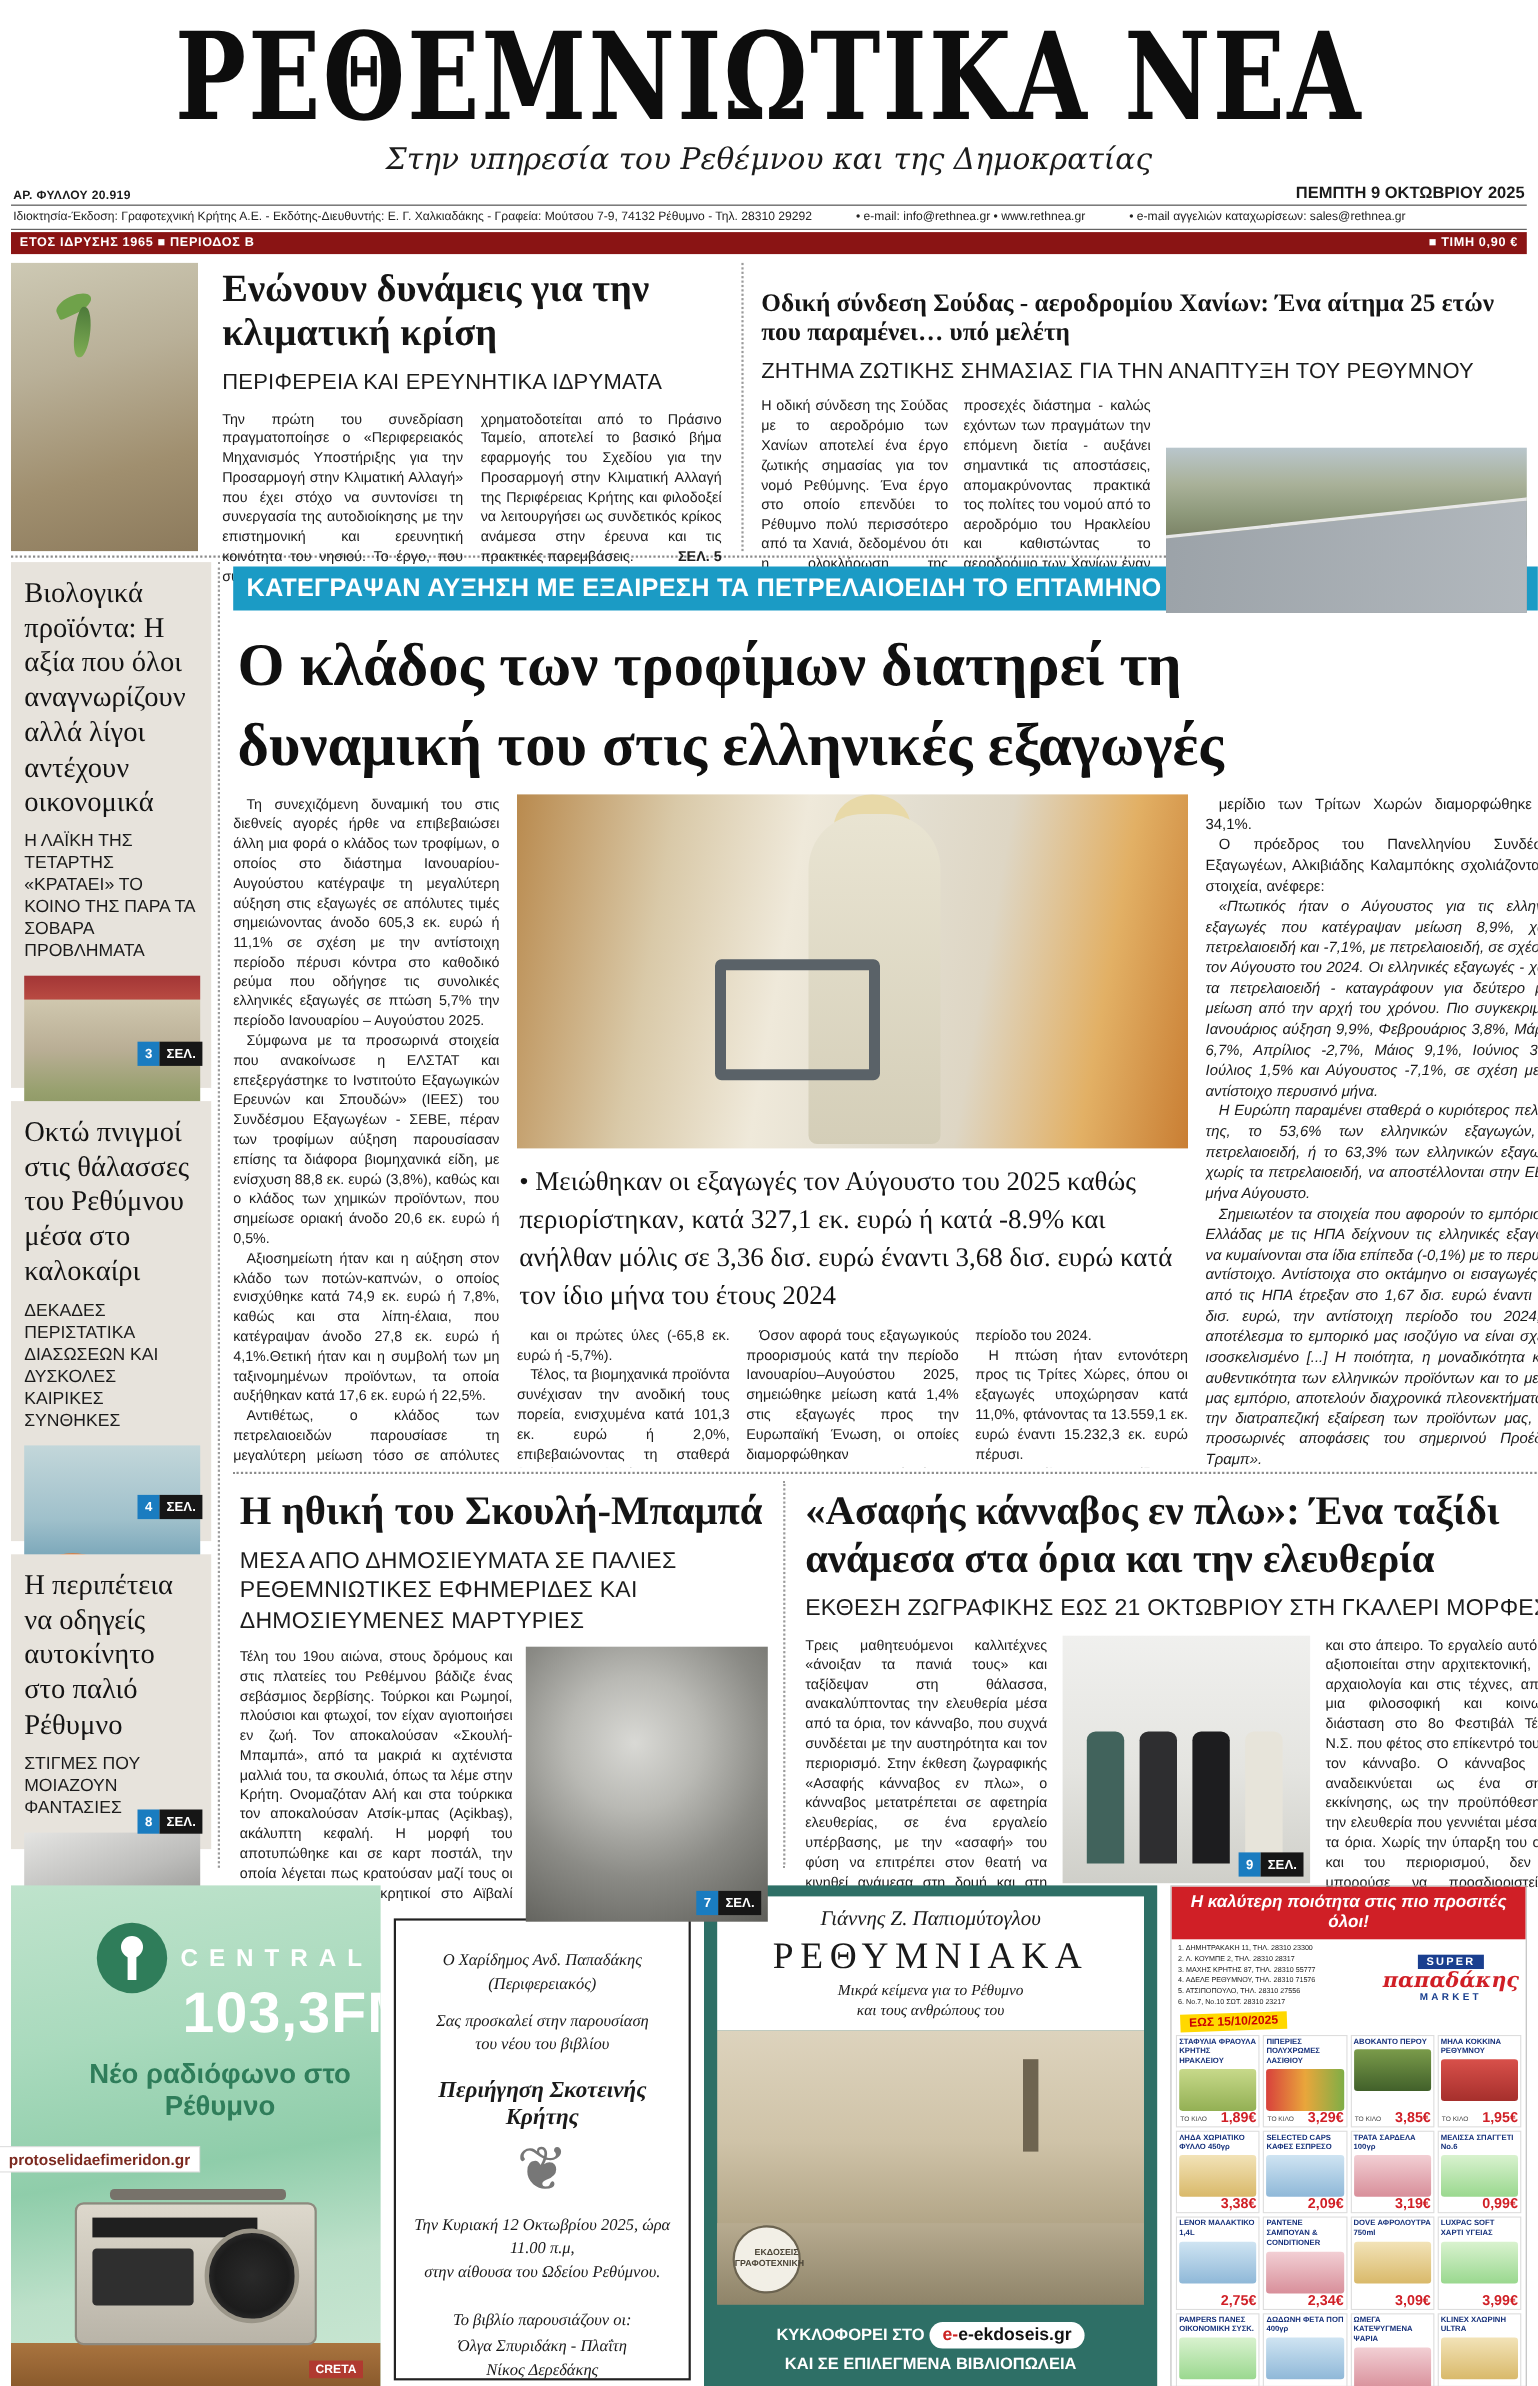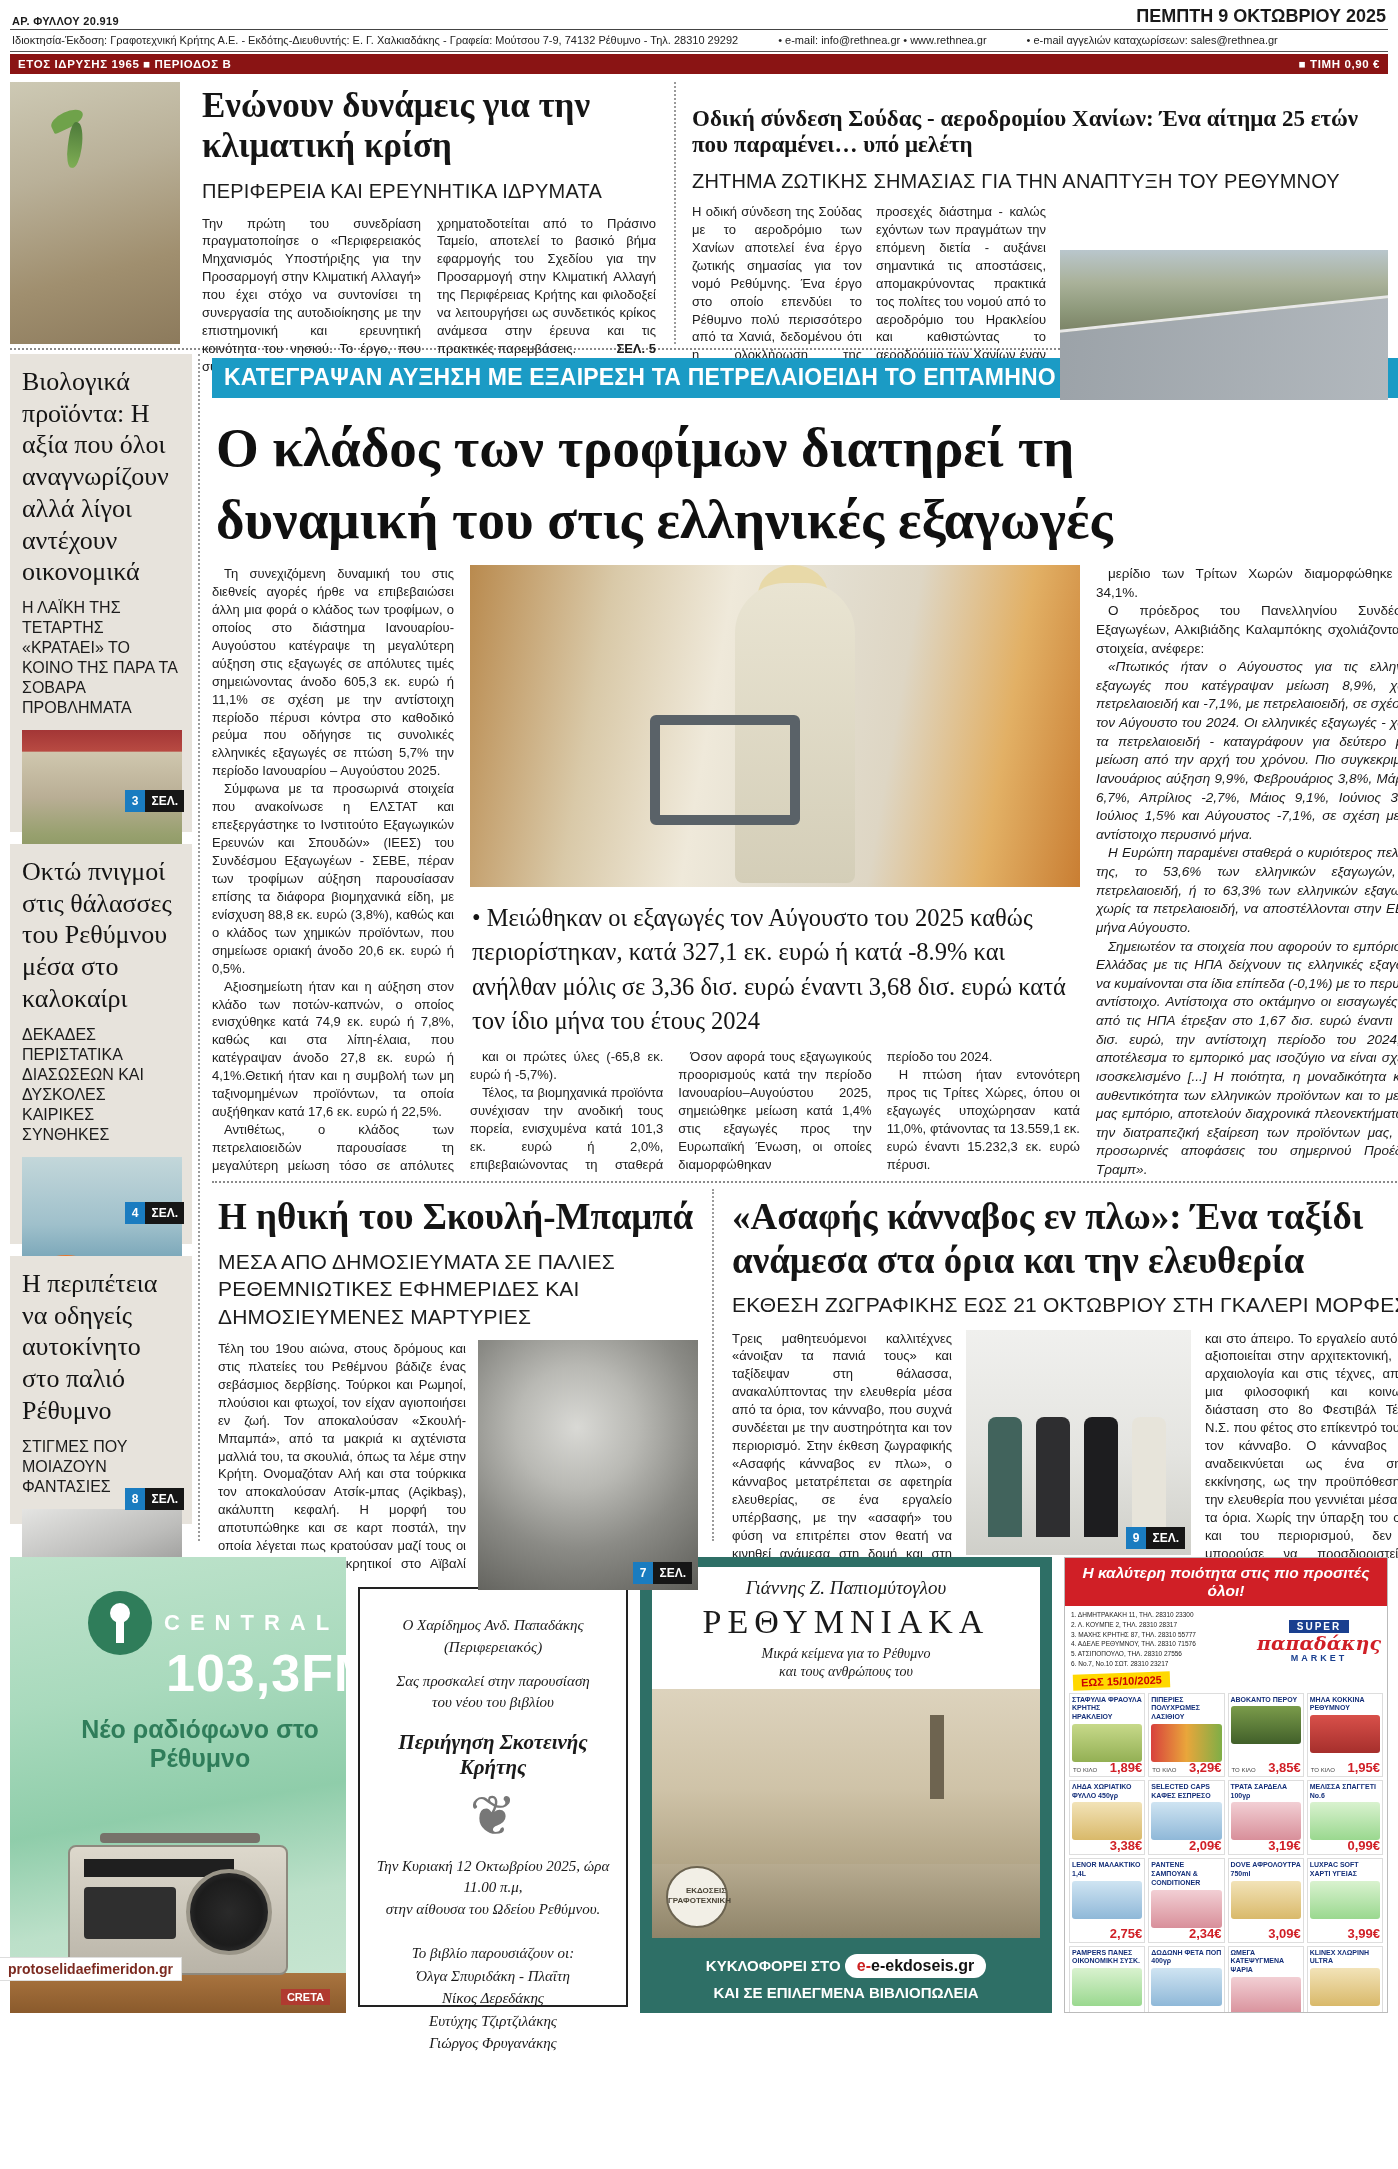--- a/index.html
+++ b/index.html
@@ -16,21 +16,21 @@
     display:inline-block; font-family:"DejaVu Serif","Liberation Serif",serif;
     font-weight:700; font-size:86px; line-height:1; letter-spacing:2px;
     transform:scaleY(1.28); transform-origin:top center; color:#0d0d0d; white-space:nowrap;
   }
   .masthead-sub {
     margin-top:28px; font-family:"DejaVu Serif","Liberation Serif",serif;
     font-style:italic; font-size:27px; color:#1c1c1c;
   }
   .issue-row { display:flex; justify-content:space-between; align-items:flex-end; margin-top:6px; border-bottom:1px solid #444; padding:0 2px 2px 2px; }
   .issue-no { font-size:11px; font-weight:700; letter-spacing:.3px; }
-  .issue-date { font-size:18px; font-weight:700; }
+  .issue-date { font-size:15px; font-weight:700; }
   .pub-row { display:flex; gap:40px; font-size:11px; color:#222; padding:4px 2px 5px 2px; border-bottom:1px solid #555; }
   .pub-row span { white-space:nowrap; }
   .maroon-bar {
     display:flex; justify-content:space-between; align-items:center;
     background:#8a1414; color:#fff; font-size:11.5px; font-weight:700;
     letter-spacing:.6px; padding:4px 8px; margin-top:2px;
   }
 
   
   .dotted-rule { border-top:2px dotted #8a8a8a; margin:4px 0; }
@@ -184,20 +184,24 @@
   .ph-pack3 { background:linear-gradient(#f2cfd4,#d88f9a); }
   .ph-pack4 { background:linear-gradient(#d9f2cf,#9ad88f); }
 
   .watermark { position:absolute; left:0; top:1952px; background:#fff; color:#7c2a20; font-weight:700; font-size:14px; padding:3px 8px; box-shadow:0 0 0 1px #ddd; }
 </style>
 </head>
 <body>
 
 <div class="page">
 
+  <header class="masthead">
+    <div class="masthead-title">ΡΕΘΕΜΝΙΩΤΙΚΑ ΝΕΑ</div>
+    <div class="masthead-sub">Στην υπηρεσία του Ρεθέμνου και της Δημοκρατίας</div>
+  </header>
   <div class="issue-row">
     <span class="issue-no">ΑΡ. ΦΥΛΛΟΥ 20.919</span>
     <span class="issue-date">ΠΕΜΠΤΗ 9 ΟΚΤΩΒΡΙΟΥ 2025</span>
   </div>
   <div class="pub-row">
     <span>Ιδιοκτησία-Έκδοση: Γραφοτεχνική Κρήτης Α.Ε. - Εκδότης-Διευθυντής: Ε. Γ. Χαλκιαδάκης - Γραφεία: Μούτσου 7-9, 74132 Ρέθυμνο - Τηλ. 28310 29292</span>
     <span>• e-mail: info@rethnea.gr • www.rethnea.gr</span>
     <span>• e-mail αγγελιών καταχωρίσεων: sales@rethnea.gr</span>
   </div>
   <div class="maroon-bar">

